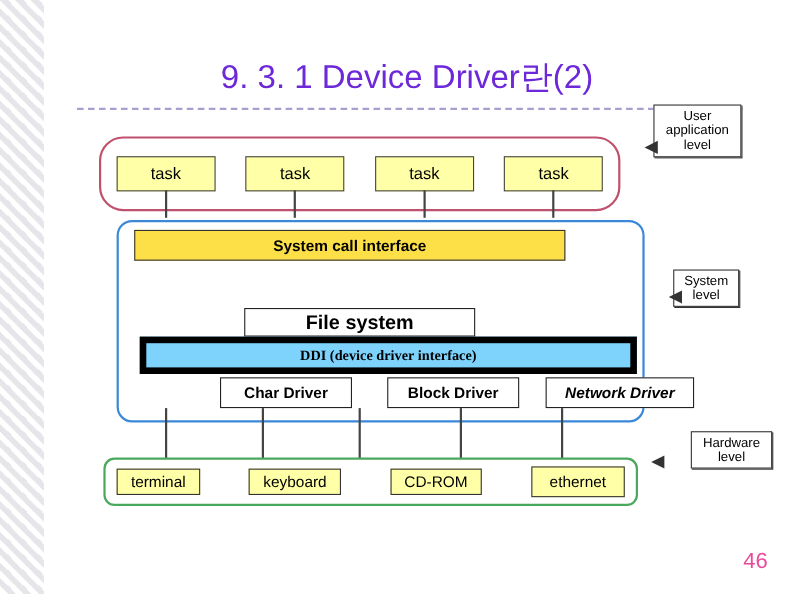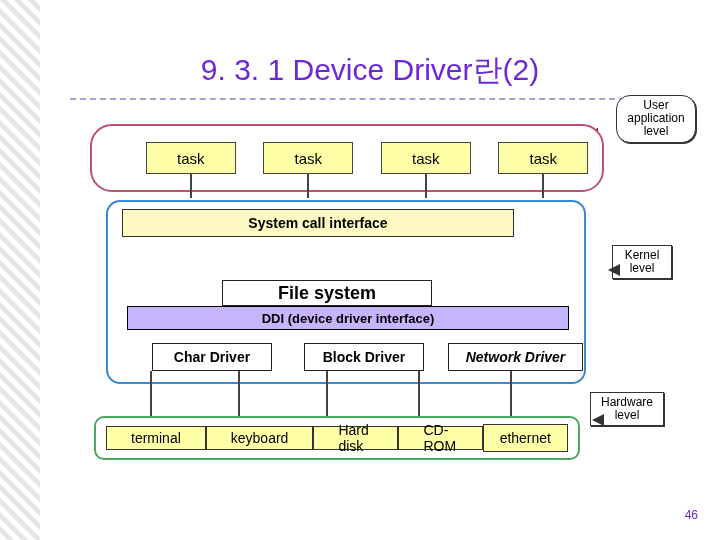--- a/index.html
+++ b/index.html
@@ -41,54 +41,53 @@
     box-shadow: 1px 1px 0 #333;
     font-size: 12px;
     line-height: 1.1;
     text-align: center;
     padding: 3px 6px;
   }
   .callout-tail {
     position: absolute;
     width: 0; height: 0;
   }
-  .callout-user { left: 616px; top: 95px; width: 66px; border-radius: 14px; }
+  .callout-user { left: 594px; top: 95px; width: 66px; }
   .tail-user {
     left: 586px; top: 128px;
     border-top: 6px solid transparent;
     border-bottom: 6px solid transparent;
     border-right: 12px solid #333;
   }
   .callout-kernel { left: 612px; top: 245px; width: 46px; }
   .tail-kernel {
     left: 608px; top: 264px;
     border-top: 6px solid transparent;
     border-bottom: 6px solid transparent;
     border-right: 12px solid #333;
   }
-  .callout-hw { left: 590px; top: 392px; width: 60px; }
+  .callout-hw { left: 628px; top: 392px; width: 60px; }
   .tail-hw {
     left: 592px; top: 414px;
     border-top: 6px solid transparent;
     border-bottom: 6px solid transparent;
     border-right: 12px solid #333;
   }
 
   
   .task-wrap {
     position: absolute;
     left: 90px;  top: 124px;
     width: 470px; height: 64px;
     border: 2px solid #c0516d;
     border-radius: 22px;
     background: #fff;
     display: flex;
     justify-content: space-around;
     align-items: center;
-    padding-left: 40px;
   }
   .task {
     width: 88px; height: 30px;
     border: 1px solid #444;
     background: #feffa6;
     font-size: 15px;
     display:flex;align-items:center;justify-content:center;
     position: relative;
   }
   .task::after{
@@ -106,50 +105,50 @@
     width: 476px; height: 180px;
     border: 2px solid #3a88d8;
     border-radius: 14px;
     background:#fff;
   }
   .sci-title {
     position:absolute;
     left:122px; top:209px;
     width:390px; height:26px;
     border:1px solid #333;
-    background:#fef9c3;
+    background:#fde047;
     font-weight:bold;
     font-size:14px;
     display:flex;align-items:center;justify-content:center;
   }
   .fs-box {
     position:absolute;
     left:222px; top:280px;
     width:208px; height:24px;
     border:1px solid #222;
     background:#fff;
     font-weight:bold;font-size:18px;
     display:flex;align-items:center;justify-content:center;
   }
   .ddi-box {
     position:absolute;
     left:127px; top:306px;
     width:440px; height:22px;
-    border:1px solid #000000;
-    background:#c4b5fd;
+    border:6px solid #000000;
+    background:#7dd3fc;
     font-weight:bold;font-size:13px;
-    display:flex;align-items:center;justify-content:center;
+    display:flex;align-items:center;justify-content:center;font-family:Liberation Serif, serif;
   }
   .driver {
     position:absolute;
     height:26px;
     border:1px solid #222;
     background:#fff;
     font-weight:bold;font-size:14px;
-    display:flex;align-items:center;justify-content:center;
+    display:flex;align-items:center;justify-content:center;margin-left:48px;
   }
   .drv-char  { left:152px; top:343px; width:118px; }
   .drv-block { left:304px; top:343px; width:118px; }
   .drv-net   { left:448px; top:343px; width:133px;font-style:italic; }
 
   
   .conn {
     position:absolute;
     width:2px; height:48px;
     background:#444;
@@ -173,44 +172,44 @@
     align-items:center;
     padding:0 10px;
     box-sizing:border-box;
   }
   .hw {
     border:1px solid #333;
     background:#feffa6;
     font-size:14px;
     height:24px;
     display:flex;align-items:center;justify-content:center;
-    padding:0 24px;
+    padding:0 12px;
     box-sizing:border-box;
   }
   .hw-wide { padding:13px 16px; }
 
   .pagenum {
     position:absolute;
     right:22px; bottom:18px;
-    font-size:12px;
-    color:#6d28d9;
+    font-size:20px;
+    color:#ec4899;
   }
 </style>
 </head>
 <body>
 
 <div class="sidebar-deco"></div>
 
 <div class="title">9. 3. 1  Device Driver란(2)</div>
 <div class="hr-dashed"></div>
 
 <div class="callout callout-user">User application level</div>
 <div class="callout-tail tail-user"></div>
 
-<div class="callout callout-kernel">Kernel level</div>
+<div class="callout callout-kernel">System level</div>
 <div class="callout-tail tail-kernel"></div>
 
 <div class="callout callout-hw">Hardware level</div>
 <div class="callout-tail tail-hw"></div>
 
 <div class="task-wrap">
   <div class="task">task</div>
   <div class="task">task</div>
   <div class="task">task</div>
   <div class="task">task</div>
@@ -226,18 +225,17 @@
 
 <div class="conn conn1"></div>
 <div class="conn conn2"></div>
 <div class="conn conn3"></div>
 <div class="conn conn4"></div>
 <div class="conn conn5"></div>
 
 <div class="hw-wrap">
   <div class="hw">terminal</div>
   <div class="hw">keyboard</div>
-  <div class="hw">Hard disk</div>
   <div class="hw">CD-ROM</div>
   <div class="hw hw-wide">ethernet</div>
 </div>
 
 <div class="pagenum">46</div>
 
 </body></html>

